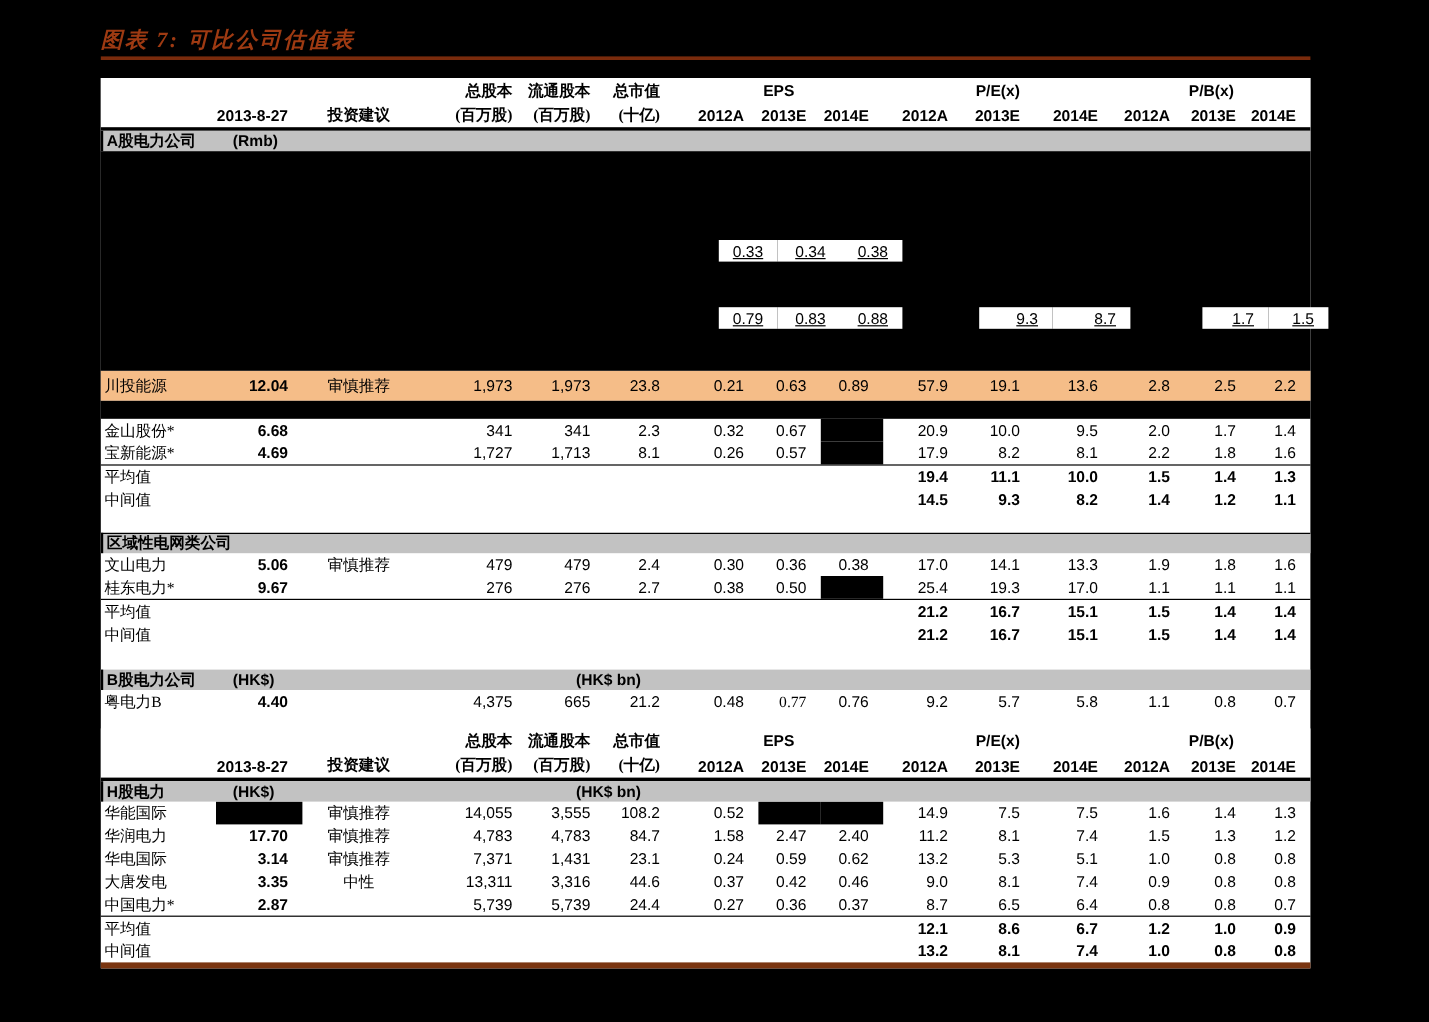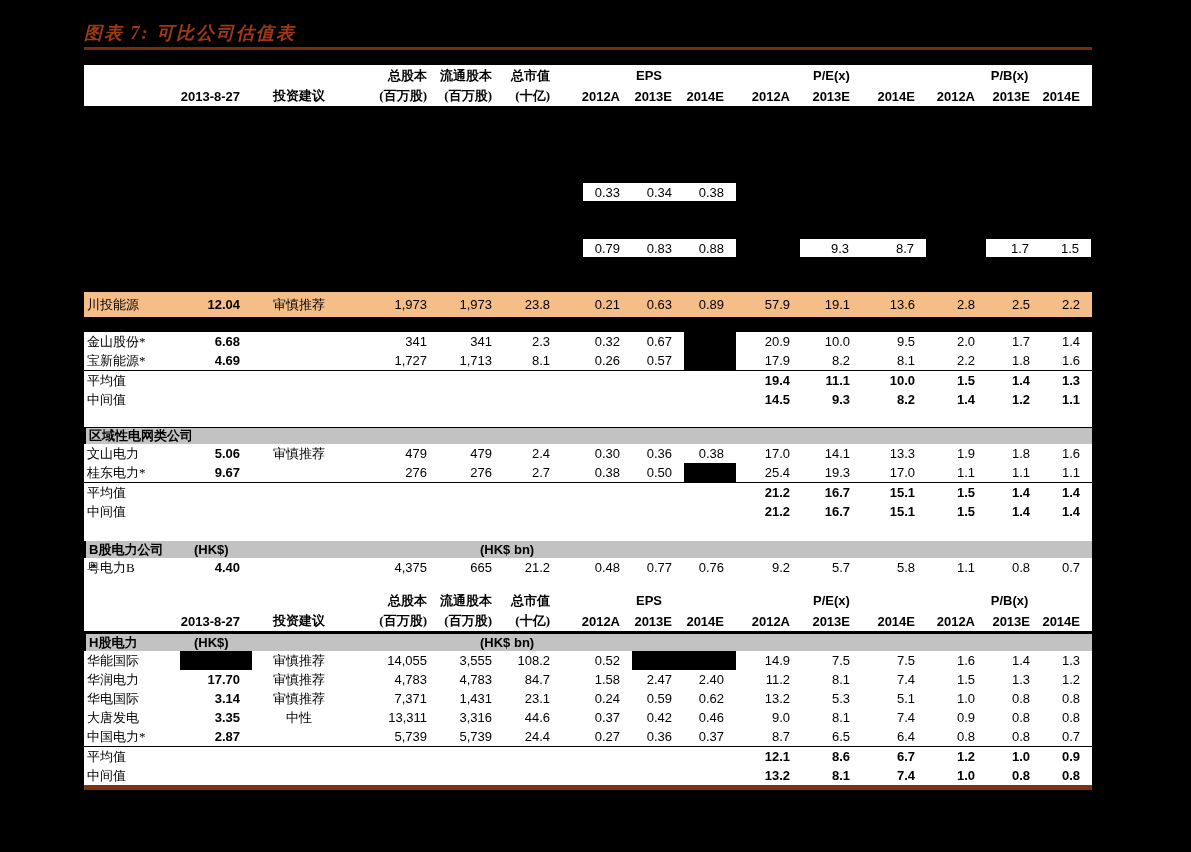--- a/index.html
+++ b/index.html
@@ -18,21 +18,21 @@
   .c.center{justify-content:center;text-align:center;padding-right:0;}
   .c.bold{font-weight:bold;}
   .c.zh{font-family:"Liberation Serif",serif;}
   .c.redact{background:#000;}
   .hdr{border-bottom:3px solid #000;background:#fff;}
   .band{background:#c2c2c2;position:relative;border-left:2px solid #000;font-weight:bold;font-size:13px;}
   .band .blabel{position:absolute;left:3px;top:0;height:100%;display:flex;align-items:center;}
   .band .bunit{position:absolute;left:108px;top:0;height:100%;display:flex;align-items:center;}
   .band .bunit2{position:absolute;left:394px;top:0;height:100%;display:flex;align-items:center;}
   .blackblock{background:#000;position:relative;}
-  .ghost{position:absolute;left:0;display:flex;}
+  .ghost{position:absolute;left:16px;display:flex;text-decoration:underline;}
   .gcell{flex:none;box-sizing:border-box;height:100%;font-size:13px;display:flex;
          align-items:center;justify-content:flex-end;padding-right:12px;}
   .gwhite{background:#fff;}
   .topline{border-top:1px solid #000;}
   .footer-note{position:absolute;left:86px;top:819px;
         font-family:"Liberation Serif",serif;font-style:italic;font-weight:bold;
         font-size:14px;letter-spacing:1px;color:#a8431a;}
 </style>
 </head>
 <body>
@@ -62,20 +62,24 @@
           <div class="c bold" style="width: 52px;">2013E</div>
           <div class="c bold" style="width: 52px;">2014E</div>
           <div class="c bold" style="width: 66px;">2012A</div>
           <div class="c bold" style="width: 60px;">2013E</div>
           <div class="c bold" style="width: 65px;">2014E</div>
           <div class="c bold" style="width: 60px;">2012A</div>
           <div class="c bold" style="width: 55px;">2013E</div>
           <div class="c bold" style="width: 50px;">2014E</div>
         </div>
       </div>
+      <div class="row band" style="height: 17px;">
+        <span class="blabel">A股电力公司</span>
+        <span class="bunit">(Rmb)</span>
+      </div>
       <div class="blackblock" style="height: 183px;">
         <div class="ghost" style="top: 74px; height: 18px;">
           <div class="gcell" style="width: 499px;"></div>
           <div class="gcell gwhite" style="width: 49px;">0.33</div>
           <div class="gcell gwhite" style="width: 52px;">0.34</div>
           <div class="gcell gwhite" style="width: 52px;">0.38</div>
         </div>
         <div class="ghost" style="top: 130px; height: 18px; justify-content: space-between;">
           <div class="gcell" style="width: 499px;"></div>
           <div class="gcell gwhite" style="width: 49px;">0.79</div>
@@ -226,21 +230,21 @@
         <span class="bunit2">(HK$ bn)</span>
       </div>
       <div class="row" style="height: 19px;">
         <div class="c left zh" style="width: 96px;">粤电力B</div>
         <div class="c bold" style="width: 72px;">4.40</div>
         <div class="c center zh" style="width: 94px;"></div>
         <div class="c" style="width: 93px;">4,375</div>
         <div class="c" style="width: 65px;">665</div>
         <div class="c" style="width: 58px;">21.2</div>
         <div class="c" style="width: 70px;">0.48</div>
-        <div class="c" style="width: 52px;">0.77</div>
+        <div class="c" style="width: 52px; font-family: Liberation Serif, serif;">0.77</div>
         <div class="c" style="width: 52px;">0.76</div>
         <div class="c" style="width: 66px;">9.2</div>
         <div class="c" style="width: 60px;">5.7</div>
         <div class="c" style="width: 65px;">5.8</div>
         <div class="c" style="width: 60px;">1.1</div>
         <div class="c" style="width: 55px;">0.8</div>
         <div class="c" style="width: 50px;">0.7</div>
       </div>
       <div class="row" style="height: 13px;"></div>
       <div class="hdr">

